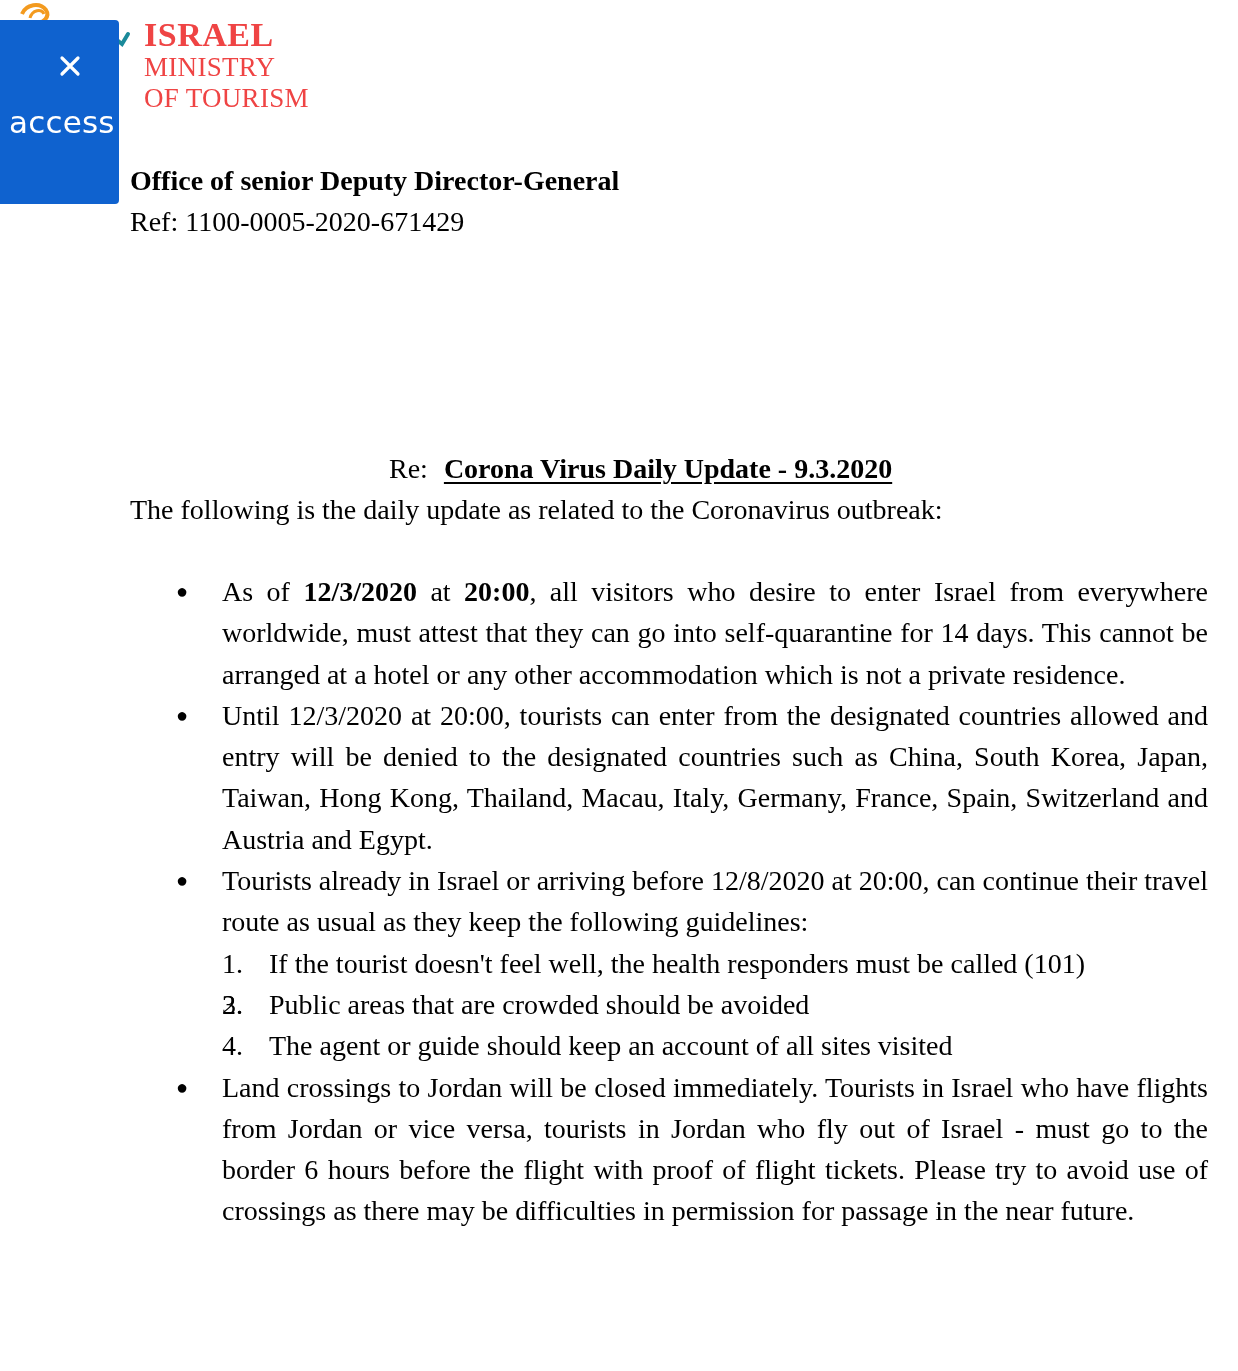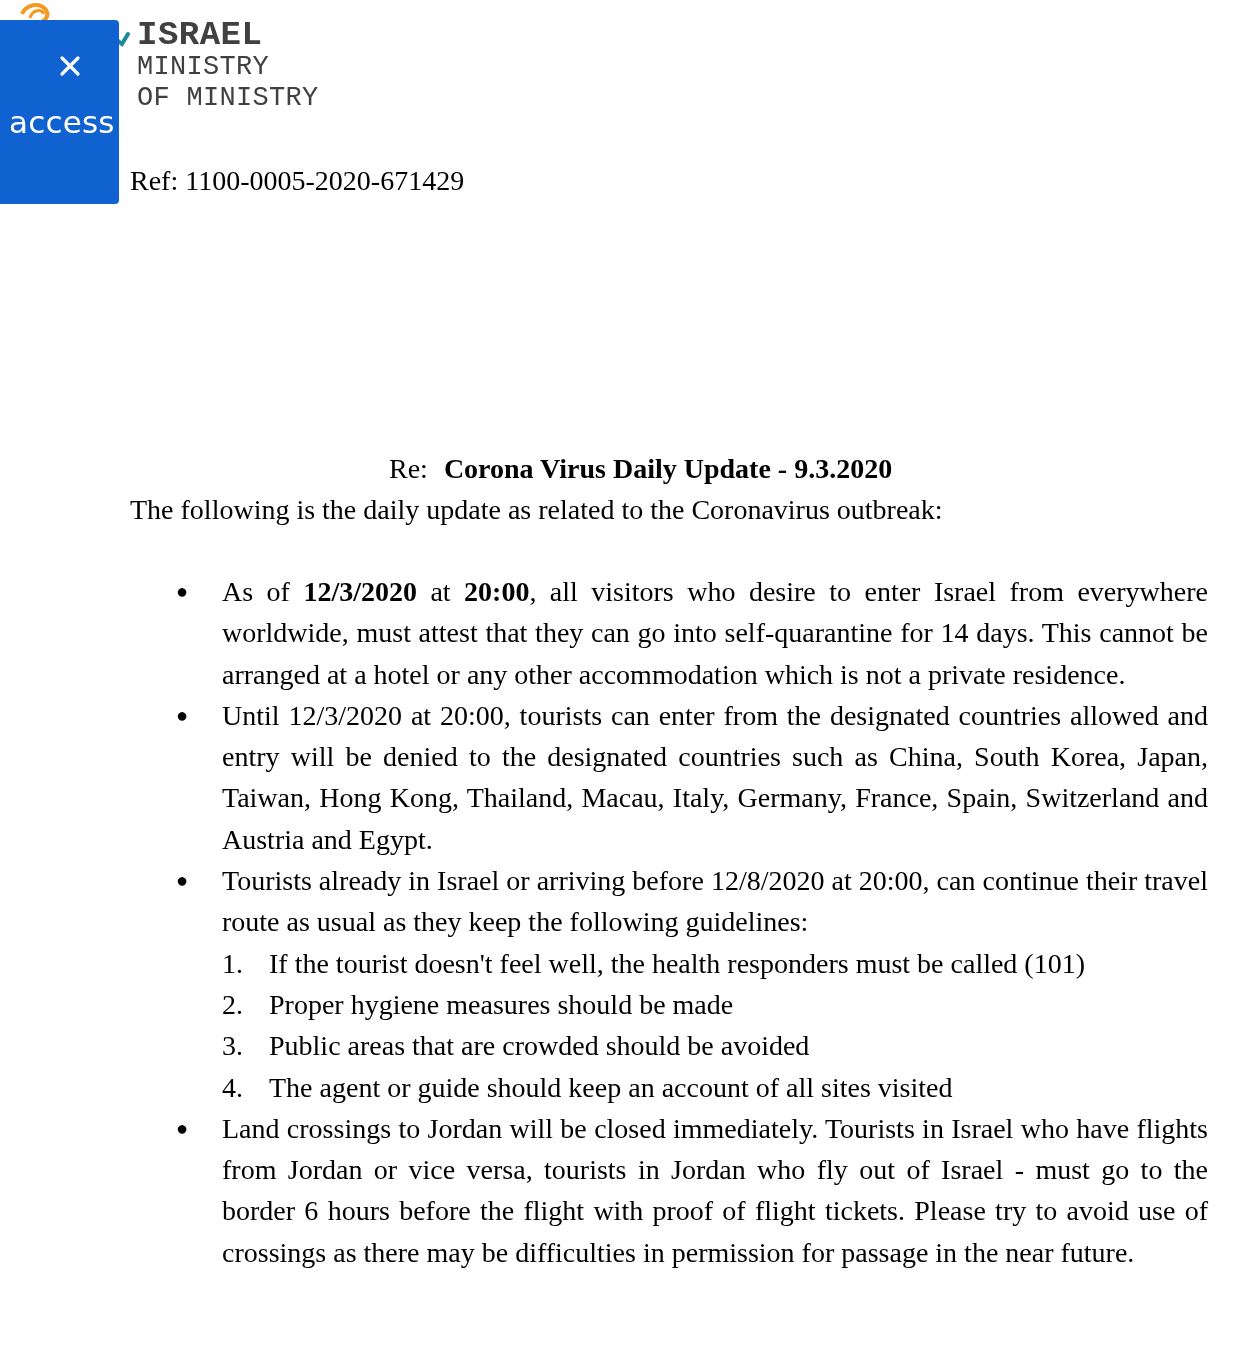--- a/index.html
+++ b/index.html
@@ -17,24 +17,24 @@
     }
     .logo-mark {
       position: absolute;
       left: 0;
       top: 0;
       width: 135px;
       height: 60px;
     }
     .logo-text {
       position: absolute;
-      left: 137px;
+      left: 144px;
       top: 18px;
-      font-family: Liberation Mono, monospace;
-      color: #404040;
+      font-family: Liberation Serif, serif;
+      color: #ef4444;
       line-height: 1;
     }
     .logo-text .l1 {
       font-size: 34px;
       font-weight: bold;
       letter-spacing: 0.5px;
       display: block;
       height: 36px;
     }
     .logo-text .l2, .logo-text .l3 {
@@ -81,20 +81,21 @@
     .re-line {
       position: absolute;
       left: 389px;
       top: 448px;
       font-size: 28px;
       line-height: 41px;
       white-space: nowrap;
     }
     .re-line .subject {
       font-weight: bold;
+      text-decoration: underline;
       text-decoration-thickness: 2px;
       text-underline-offset: 4px;
       margin-left: 16px;
     }
     .intro {
       position: absolute;
       left: 130px;
       top: 489px;
       font-size: 28px;
       line-height: 41px;
@@ -143,31 +144,32 @@
 
 <svg class="logo-mark" viewBox="0 0 135 60">
   <path d="M22 14 C 26 4, 40 2, 46 10 C 50 16, 44 24, 36 22" fill="none" stroke="#f39a1e" stroke-width="4"></path>
   <path d="M30 18 C 32 10, 42 8, 44 14" fill="none" stroke="#f39a1e" stroke-width="3"></path>
   <path d="M117 40 L 122 44 L 128 34" fill="none" stroke="#1a8a9a" stroke-width="4" stroke-linecap="round"></path>
 </svg>
 
 <div class="logo-text">
   <span class="l1">ISRAEL</span>
   <span class="l2">MINISTRY</span>
-  <span class="l3">OF MINISTRY</span>
+  <span class="l3">OF TOURISM</span>
 </div>
 
 <div class="a11y-panel">
   <svg class="a11y-close" viewBox="0 0 32 32">
     <path d="M8 8 L24 24 M24 8 L8 24" stroke="#ffffff" stroke-width="3.2" stroke-linecap="round"></path>
   </svg>
   <span class="a11y-label">access</span>
 </div>
 
 <div class="header-block">
+  <div class="bold">Office of senior Deputy Director-General</div>
   <div>Ref: 1100-0005-2020-671429</div>
 </div>
 
 <div class="re-line">
   <span>Re:</span><span class="subject">Corona Virus Daily Update - 9.3.2020</span>
 </div>
 
 <div class="intro">The following is the daily update as related to the Coronavirus outbreak:</div>
 
 <ul class="bullets">
@@ -177,21 +179,21 @@
   </li>
   <li>
     <span class="bullet-dot">●</span>
     <span>Until 12/3/2020 at 20:00, tourists can enter from the designated countries allowed and entry will be denied to the designated countries such as China, South Korea, Japan, Taiwan, Hong Kong, Thailand, Macau, Italy, Germany, France, Spain, Switzerland and Austria and Egypt.</span>
   </li>
   <li>
     <span class="bullet-dot">●</span>
     <span>Tourists already in Israel or arriving before 12/8/2020 at 20:00, can continue their travel route as usual as they keep the following guidelines:</span>
     <ol class="sub-list">
       <li><span class="num">1.</span><span>If the tourist doesn't feel well, the health responders must be called (101)</span></li>
-      <li><span class="num">2.</span><span>Proper hygiene measures should be made</span></li>
+      <li><span class="num">2.</span></li>
       <li><span class="num">3.</span><span>Public areas that are crowded should be avoided</span></li>
       <li><span class="num">4.</span><span>The agent or guide should keep an account of all sites visited</span></li>
     </ol>
   </li>
   <li>
     <span class="bullet-dot">●</span>
     <span>Land crossings to Jordan will be closed immediately.  Tourists in Israel who have flights from Jordan or vice versa, tourists in Jordan who fly out of Israel - must go to the border 6 hours before the flight with proof of flight tickets.  Please try to avoid use of crossings as there may be difficulties in permission for passage in the near future.</span>
   </li>
 </ul>
 

